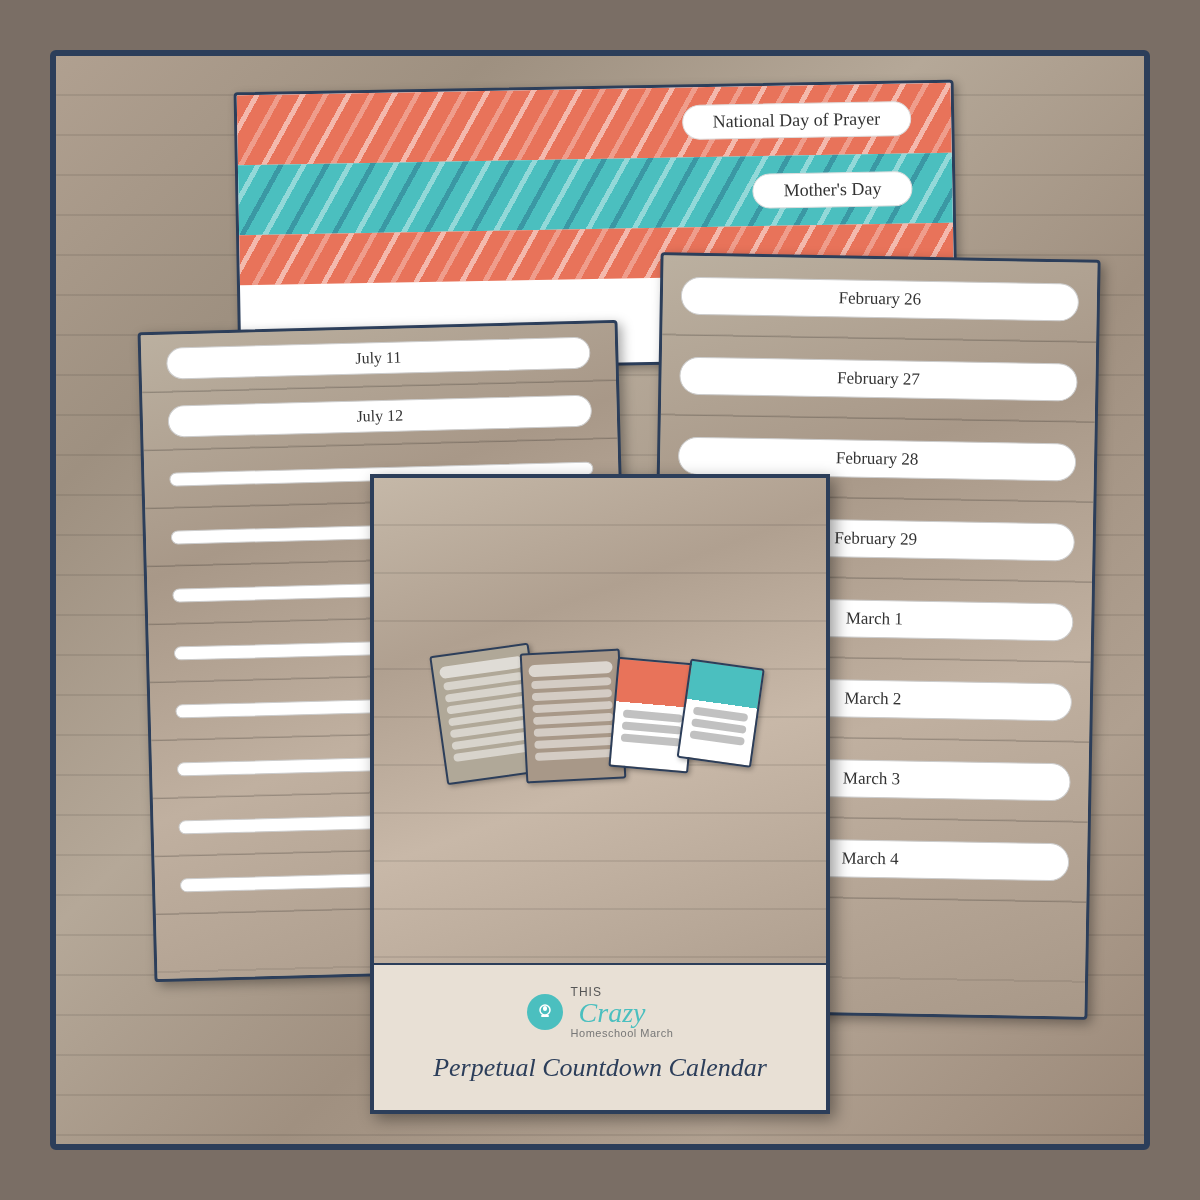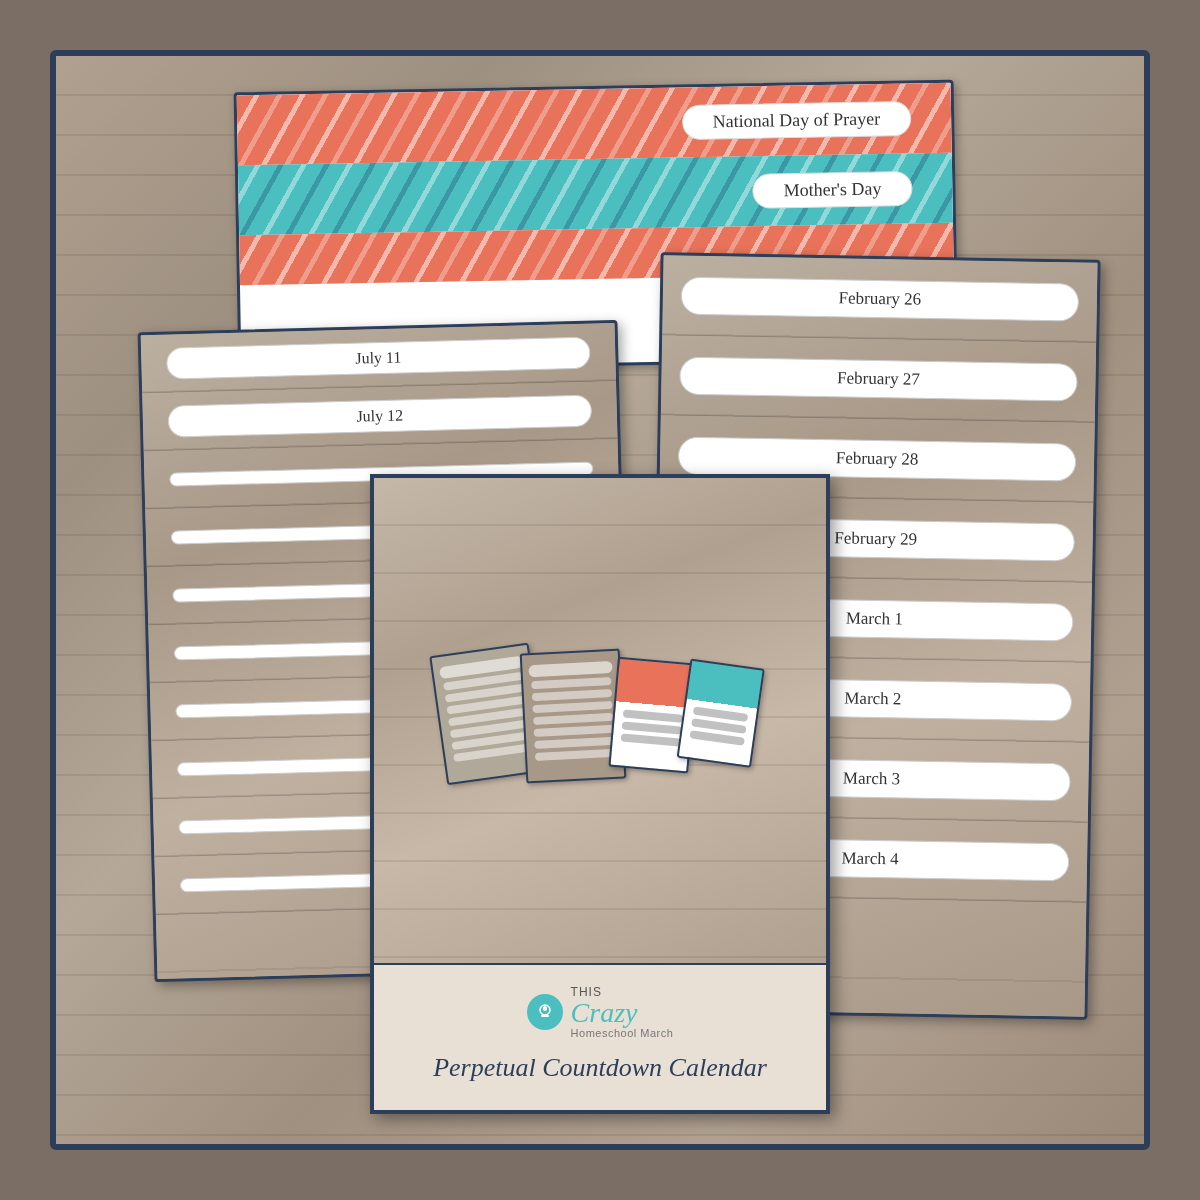--- a/index.html
+++ b/index.html
@@ -334,20 +334,21 @@
       text-transform: uppercase;
       letter-spacing: 1px;
     }
 
     .brand-crazy {
       font-family: Georgia, 'Times New Roman', serif;
       font-size: 28px;
       color: #4bbfbf;
       font-style: italic;
       line-height: 1;
+      margin-left: 8px;
     }
 
     .brand-homeschool {
       font-family: Arial, sans-serif;
       font-size: 11px;
       color: #777;
       letter-spacing: 0.5px;
     }
 
     .calendar-title {

